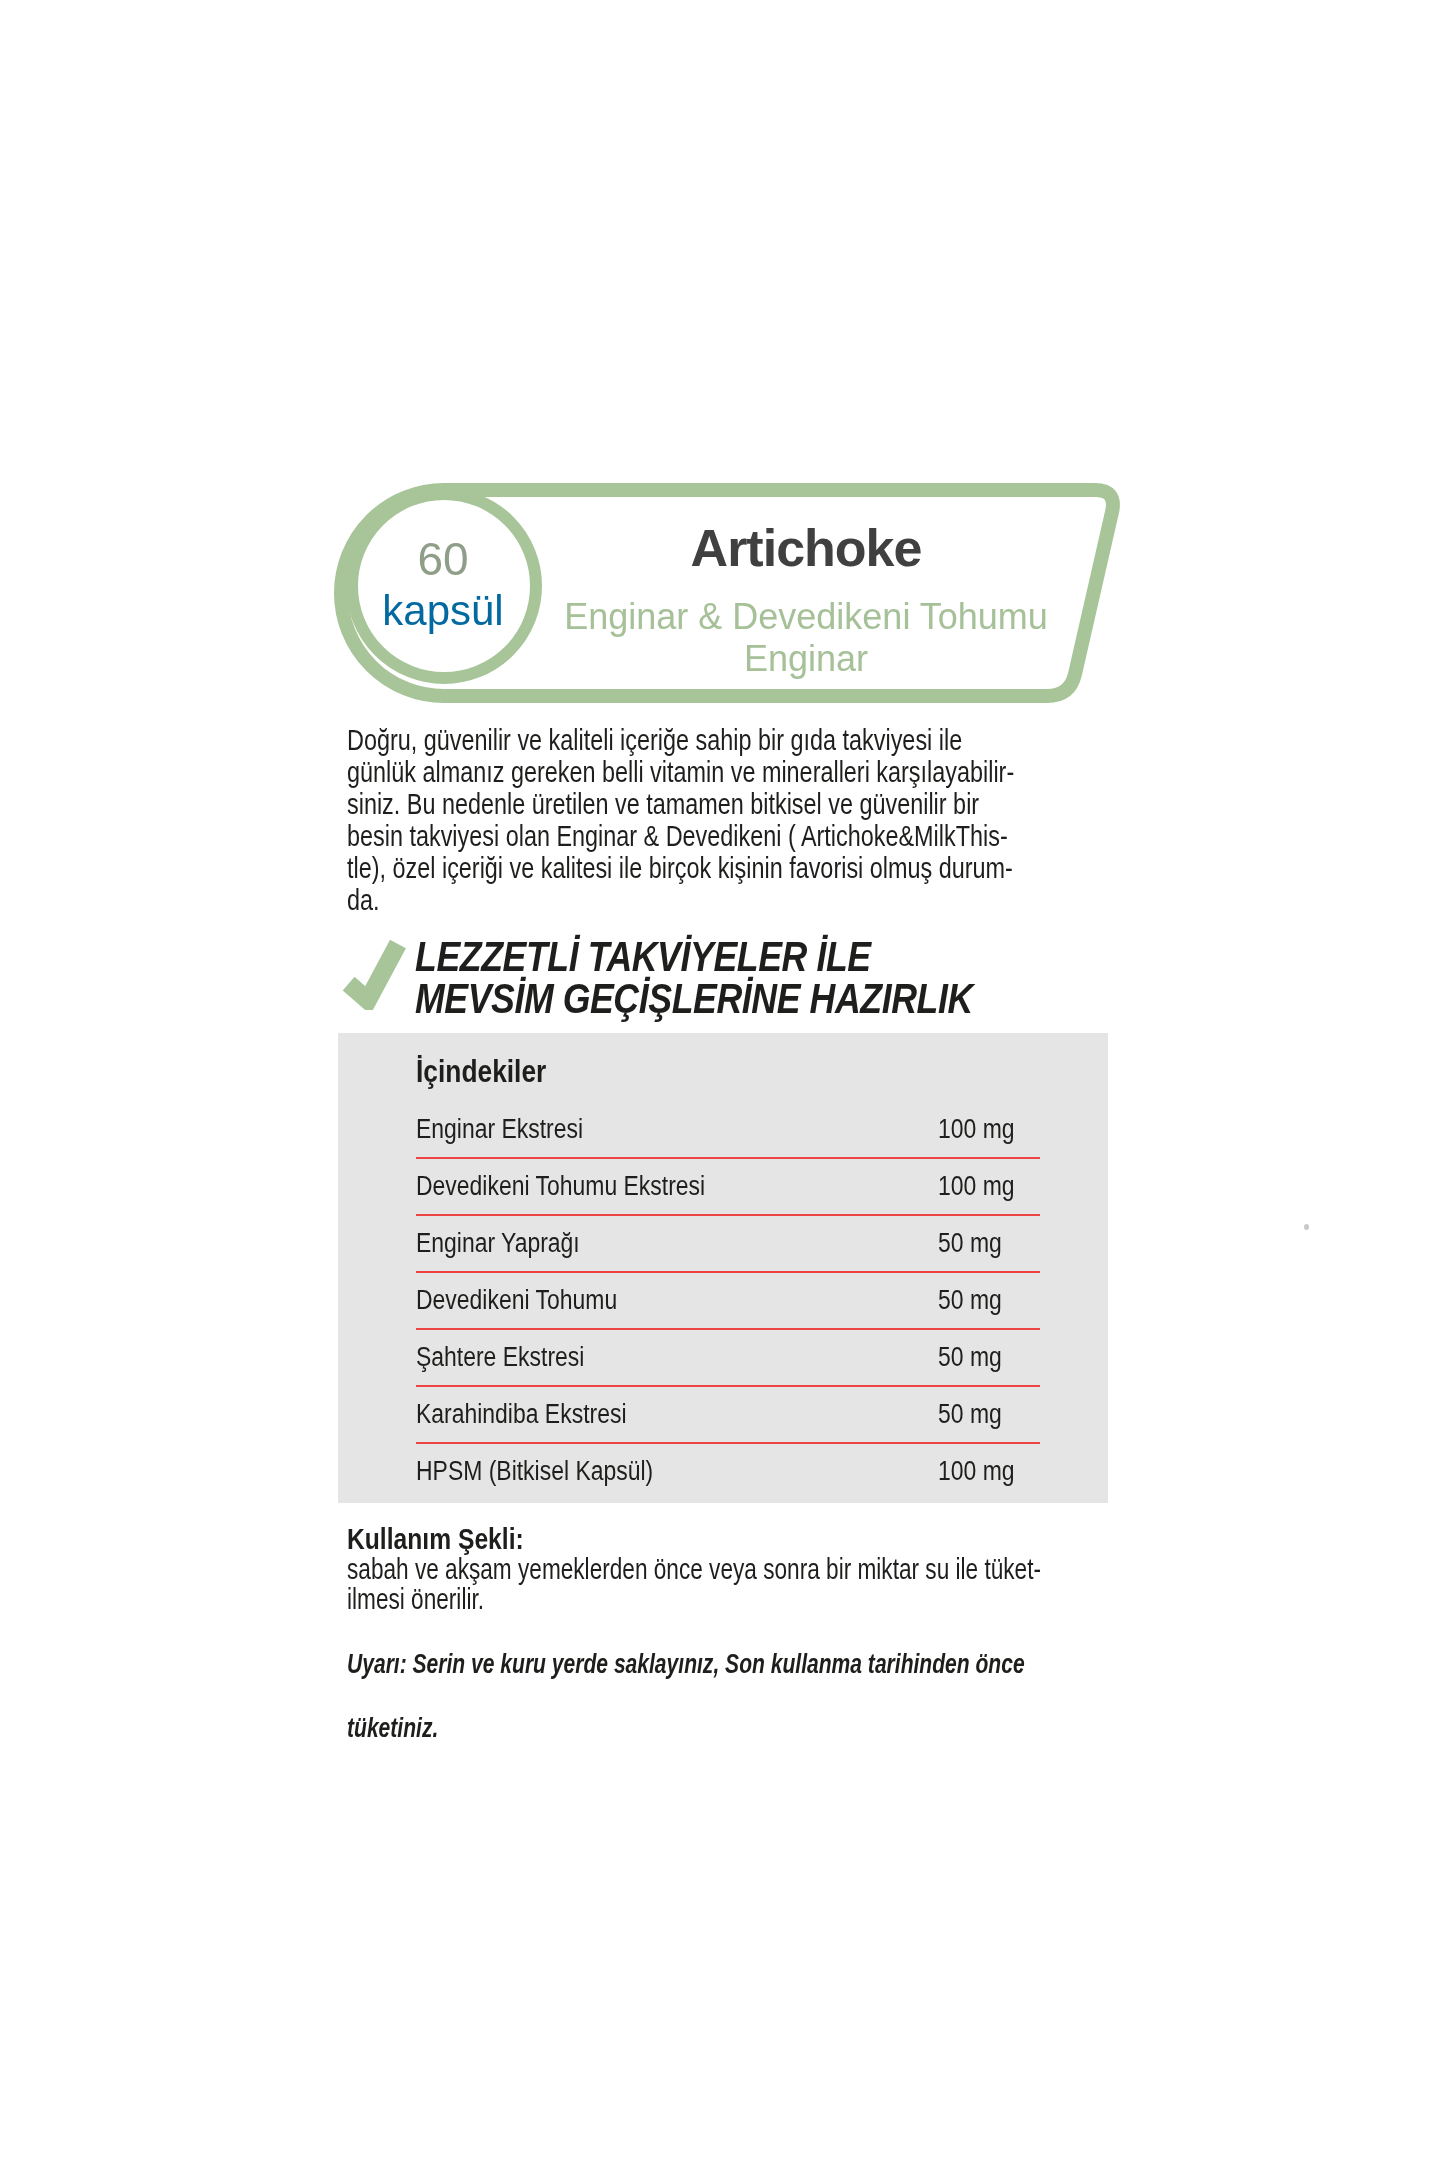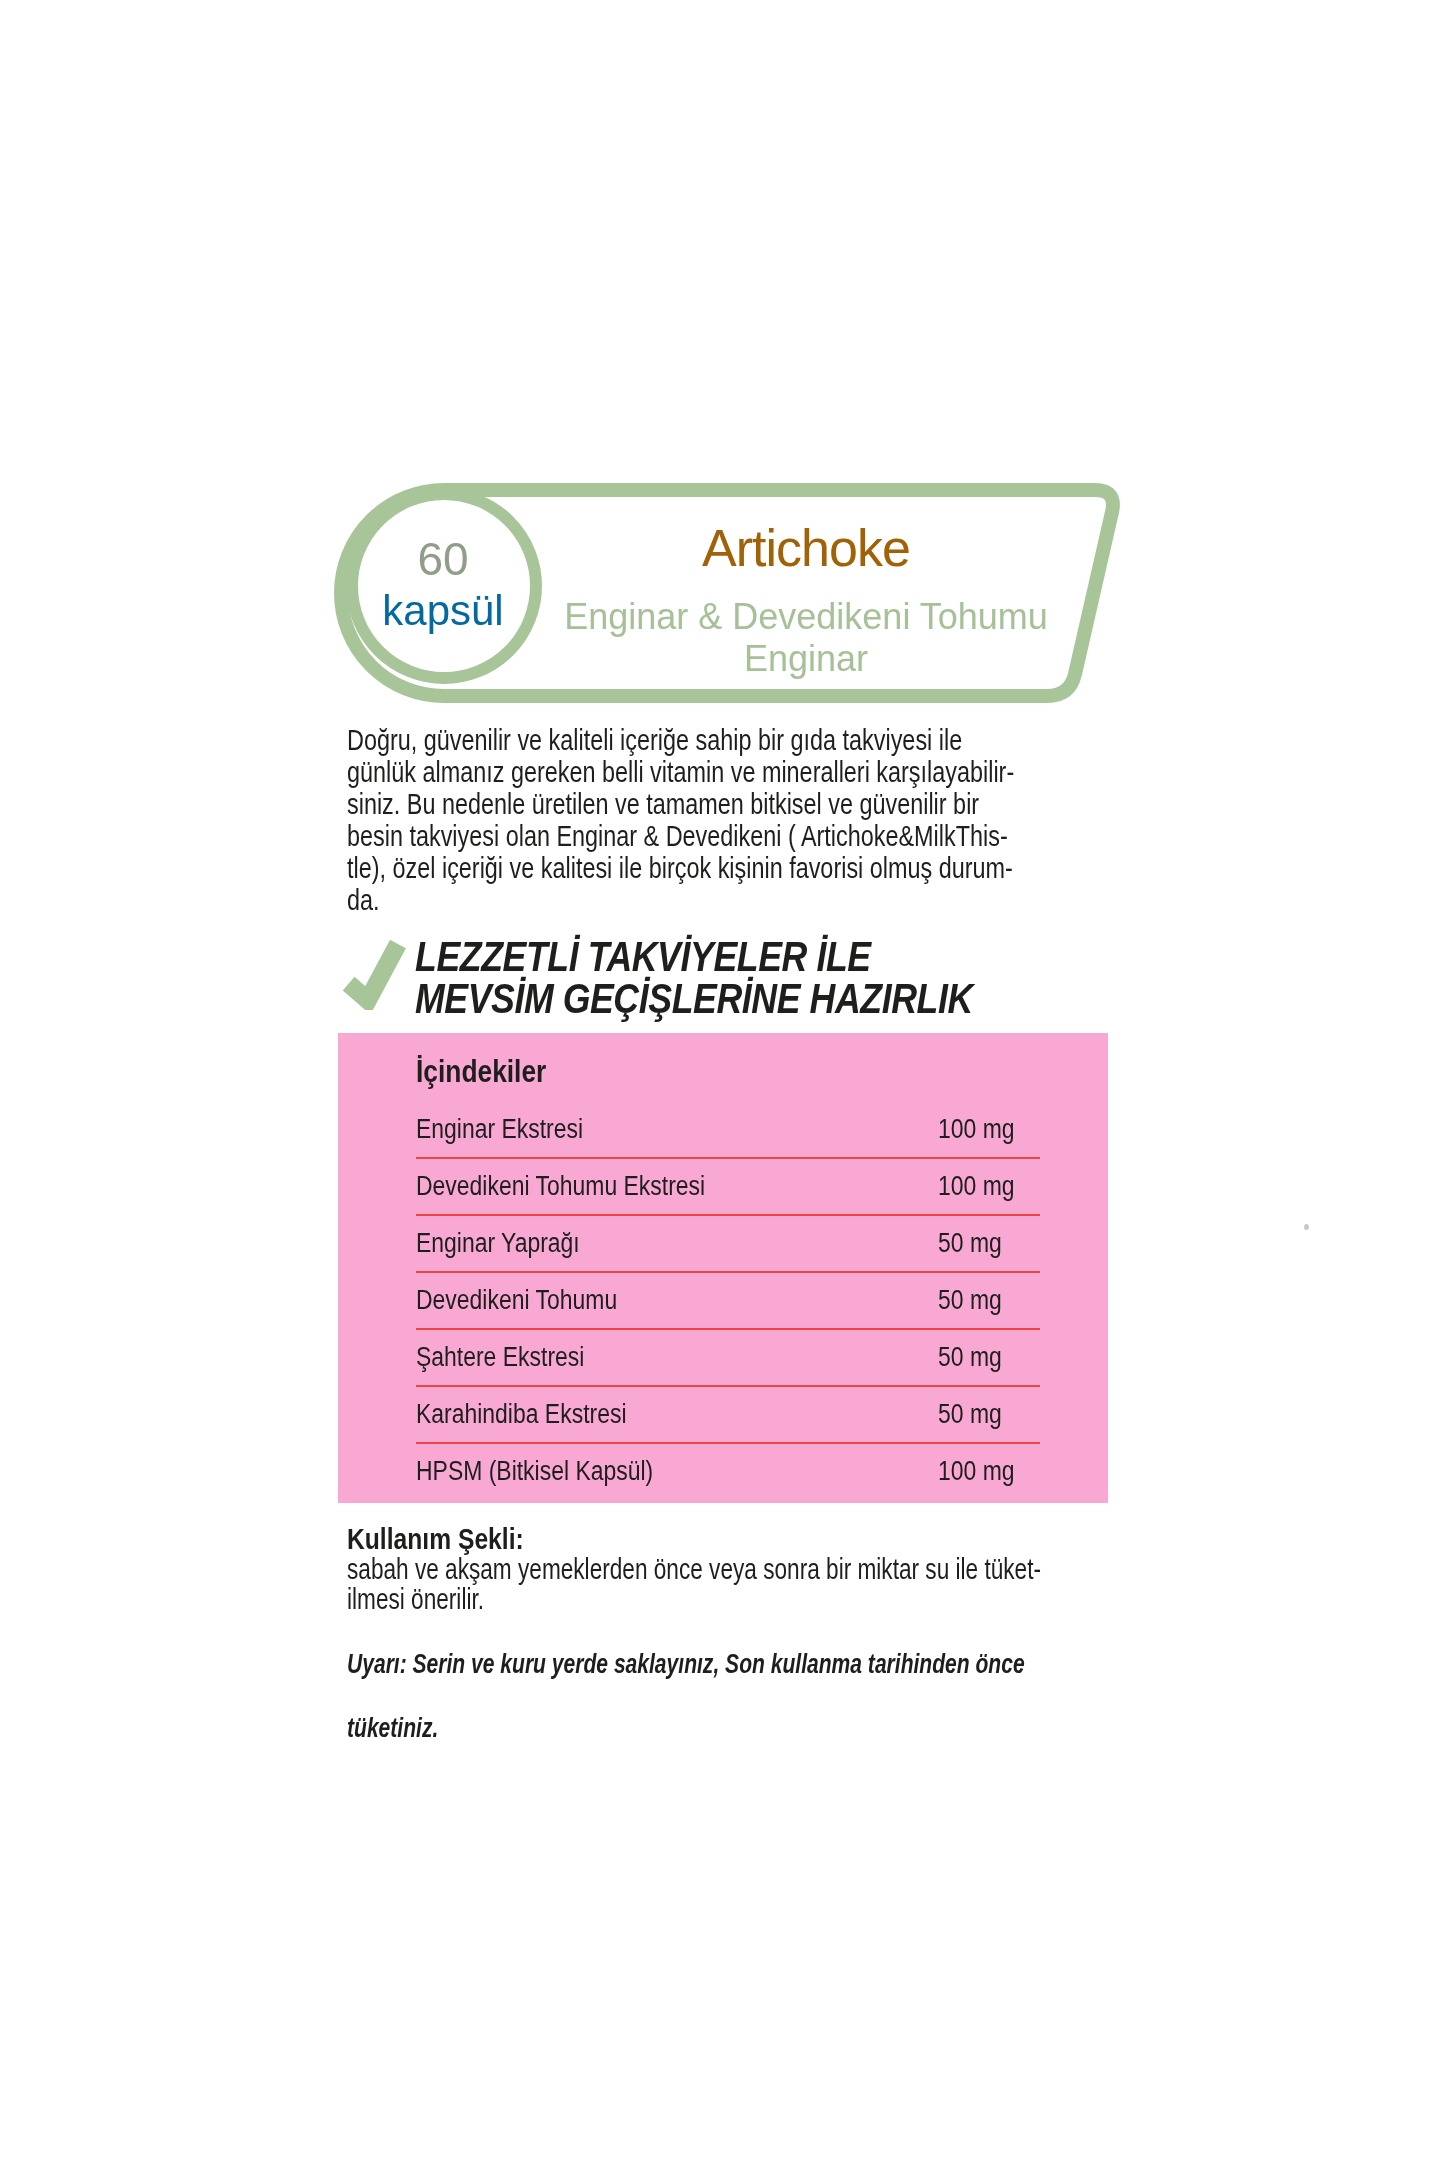--- a/index.html
+++ b/index.html
@@ -18,40 +18,40 @@
   .capsule-count {
     left:363px; top:534px; width:160px; height:50px; line-height:50px;
     text-align:center; font-size:46px; color:#8f9e88;
   }
   .capsule-unit {
     left:363px; top:586px; width:160px; height:50px; line-height:50px;
     text-align:center; font-size:42px; color:#0369a1;
   }
   .product-title {
     left:556px; top:519px; width:500px; height:58px; line-height:58px;
-    text-align:center; font-size:52px; font-weight:normal; letter-spacing:-1px; color:#a16207;
+    text-align:center; font-size:52px; font-weight:bold; letter-spacing:-1px; color:#404040;
   }
   .product-sub {
     left:526px; top:0; width:560px; height:44px; line-height:44px;
     text-align:center; font-size:36px; color:#a6c098;
   }
   .sub1 { top:595px; }
   .sub2 { top:637px; }
 
   
   .intro { left:347px; top:724px; width:790px; }
   .bline { height:32px; line-height:32px; font-size:30px; }
 
   
   .check-svg { left:336px; top:938px; width:72px; height:72px; }
   .hl { left:415px; top:936px; width:700px; }
   .hline { height:42px; line-height:42px; font-size:42px; font-weight:bold; font-style:italic; letter-spacing:-0.5px; }
 
   
-  .panel { left:338px; top:1033px; width:770px; height:470px; background:#f9a8d4; }
+  .panel { left:338px; top:1033px; width:770px; height:470px; background:#e5e5e5; }
   .ptitle { position:absolute; left:78px; top:20px; height:38px; line-height:38px; font-size:31px; font-weight:bold; }
   .rows { position:absolute; left:78px; top:69px; width:624px; }
   .row { position:relative; height:55px; border-bottom:2px solid #ef4444; }
   .row.last { border-bottom:none; }
   .rname { line-height:55px; font-size:27px; }
   .ramt  { position:absolute; left:522px; top:0; line-height:55px; font-size:27px; }
 
   
   .usage { left:347px; top:1524px; width:800px; }
   .utitle { height:30px; line-height:30px; font-size:29px; font-weight:bold; }

